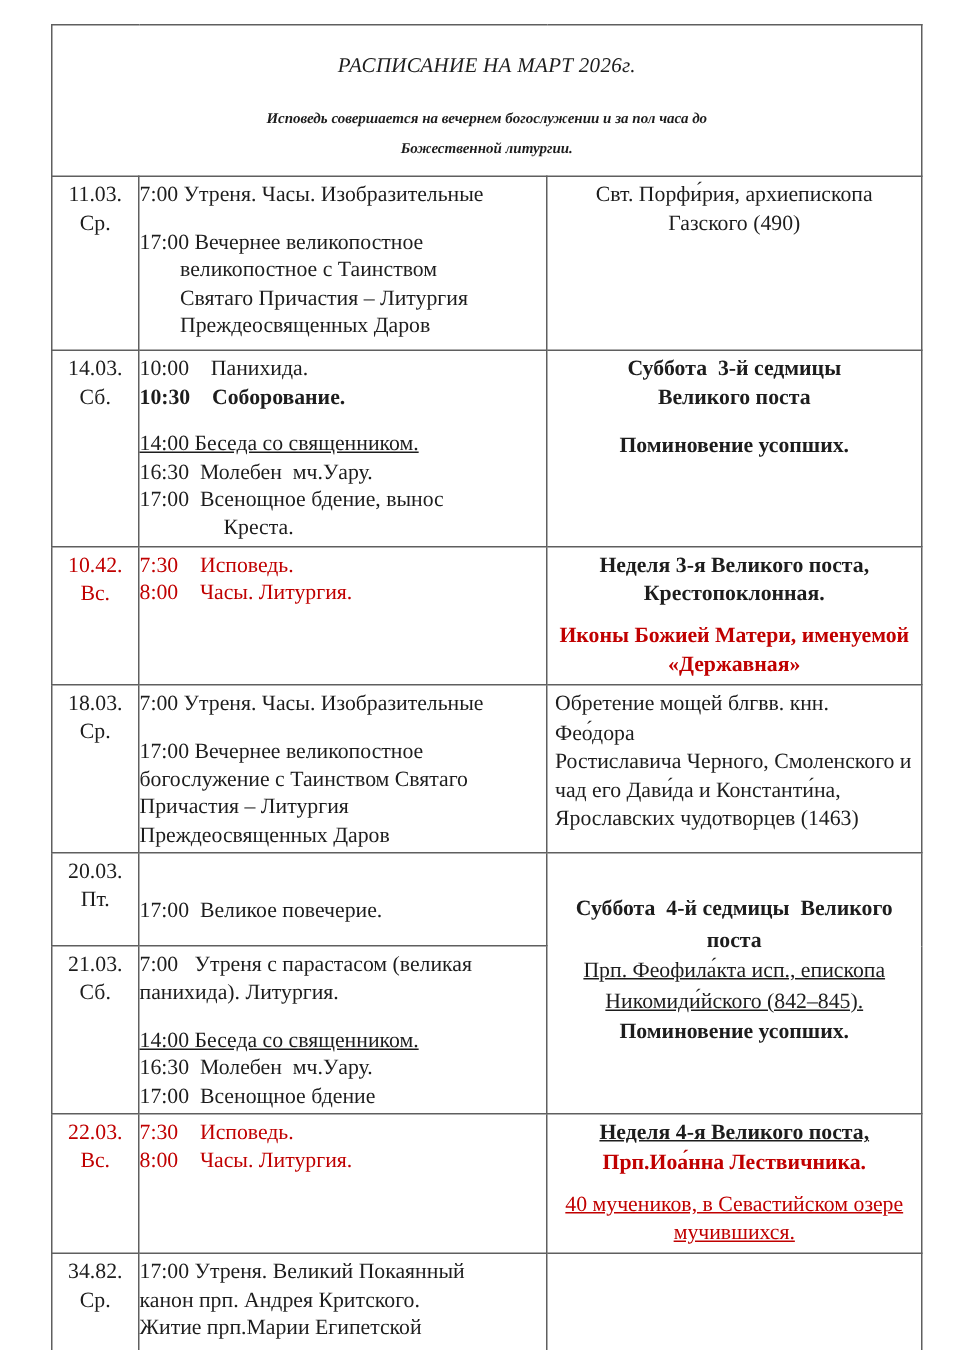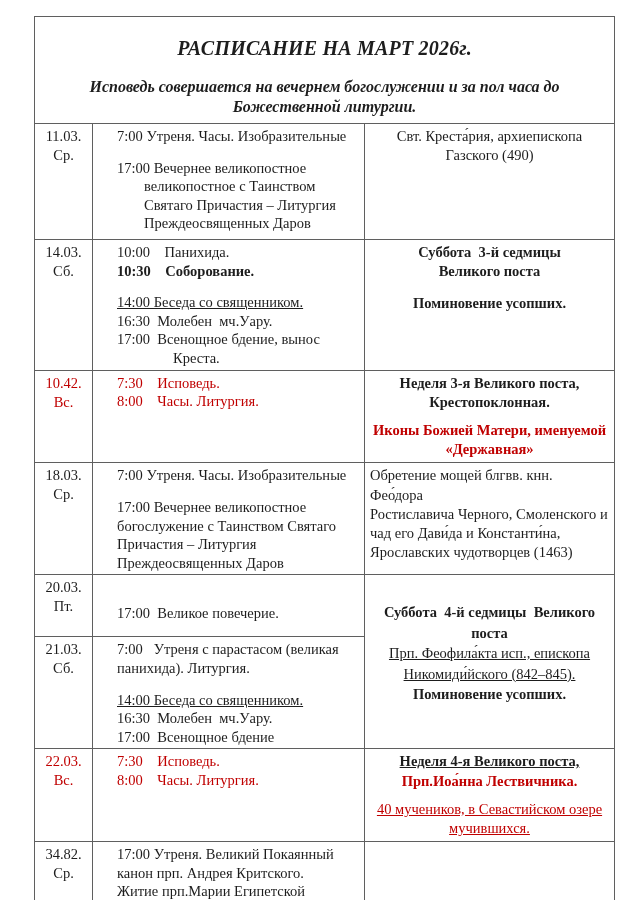--- a/index.html
+++ b/index.html
@@ -12,26 +12,26 @@
     border-collapse:collapse;table-layout:fixed;
     border:1.5px solid #4a4a4a;
   }
   table.sched td{
     border:1px solid var(--line,#5f5f5f);
     vertical-align:top;
     font-size:14.5px;
   }
   
   td.hdrcell{padding:20px 6px 6px 6px;text-align:center;}
-  .title{font-weight:bold;font-style:italic;font-size:20px;letter-spacing:.2px;}
-  .hnote{margin-top:17px;font-weight:bold;font-style:italic;font-size:16px;line-height:20px;}
+  .title{font-weight:normal;font-style:italic;font-size:14px;letter-spacing:.2px;}
+  .hnote{margin-top:17px;font-weight:bold;font-style:italic;font-size:10px;line-height:20px;}
   
   td.date{padding:3px 1px;text-align:center;line-height:19px;}
   
-  td.sch{padding:3px 4px 2px 24px;}
+  td.sch{padding:3px 4px 2px 0;}
   .ln{white-space:pre-wrap;line-height:18.6px;min-height:18.6px;}
   .sp{height:13px;}
   .sp2{height:9px;}
   .ind{padding-left:27px;}
   .ind2{padding-left:56px;}
   
   td.nts{padding:3px 5px;}
   td.nts.c{text-align:center;}
   td.nts .ln{line-height:19.2px;min-height:19.2px;}
   td.merged{padding-top:27px;}
@@ -69,21 +69,21 @@
       </td>
       <td class="sch">
         <div class="ln">7:00 Утреня. Часы. Изобразительные</div>
         <div class="sp"></div>
         <div class="ln">17:00 Вечернее великопостное</div>
         <div class="ln ind">великопостное с Таинством</div>
         <div class="ln ind">Святаго Причастия – Литургия</div>
         <div class="ln ind">Преждеосвященных Даров</div>
       </td>
       <td class="nts c">
-        <div class="ln">Свт. Креста́рия, архиепископа</div>
+        <div class="ln">Свт. Порфи́рия, архиепископа</div>
         <div class="ln">Газского (490)</div>
       </td>
     </tr>
 
     <tr style="height:123px">
       <td class="date">
         <div>14.03.</div>
         <div>Сб.</div>
       </td>
       <td class="sch">

